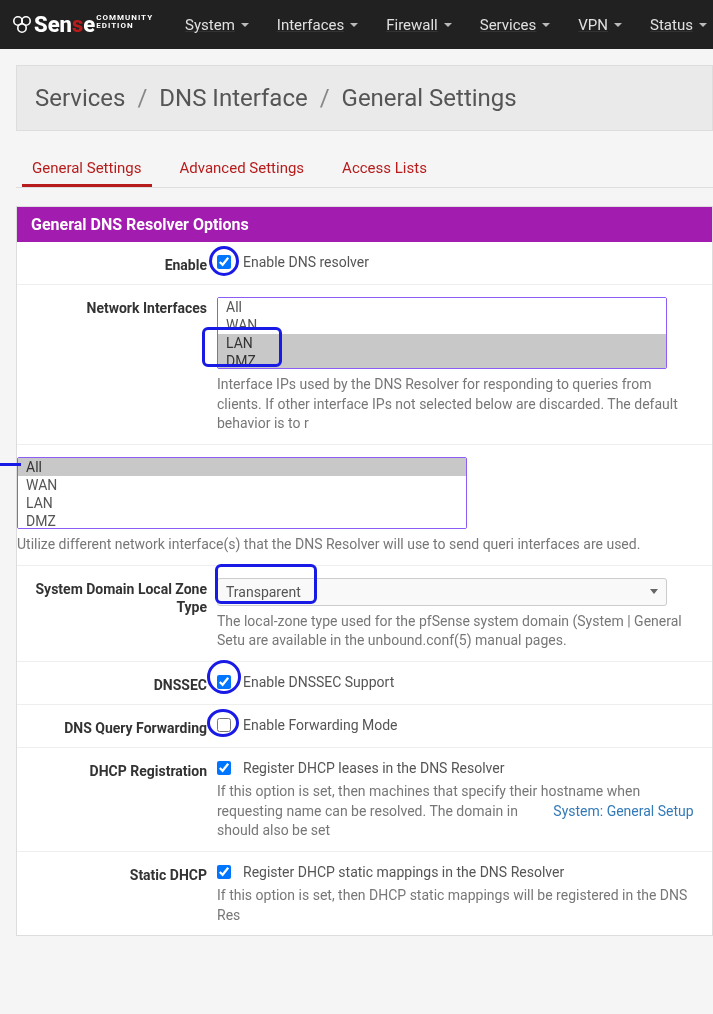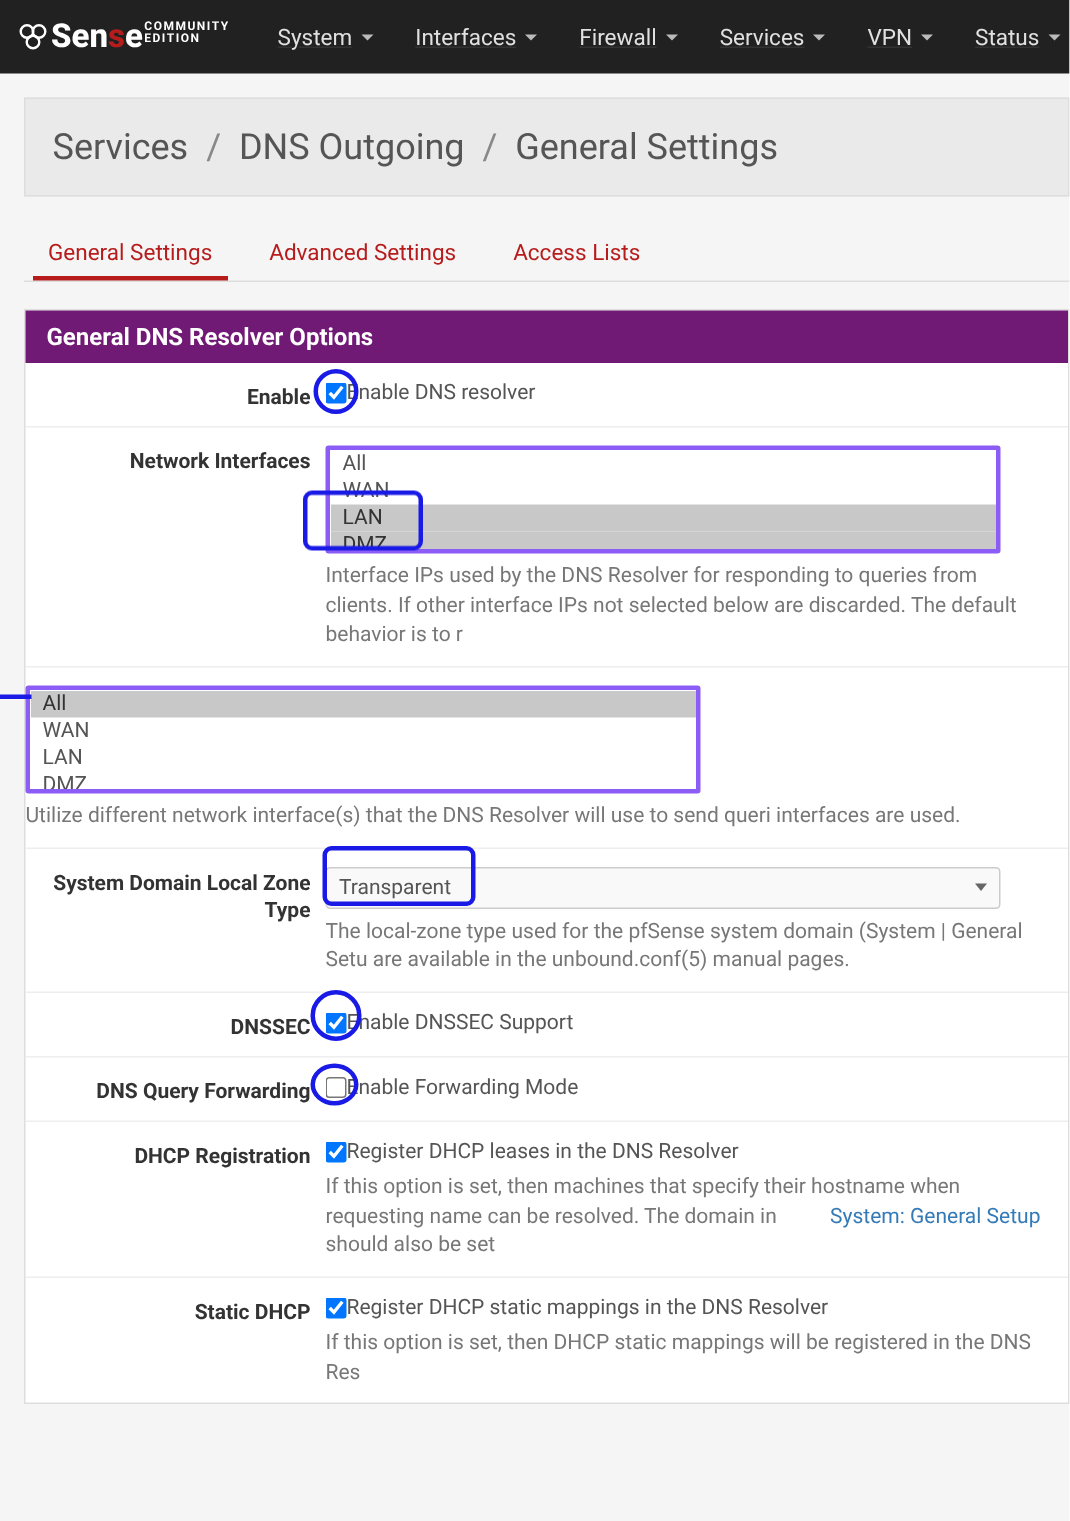--- a/index.html
+++ b/index.html
@@ -105,21 +105,21 @@
     background: #ddd;
     margin: 2px 0 0 16px;
   }
   
   .panel {
     margin: 18px 0 0 16px;
     background: #fff;
     border: 1px solid #ddd;
   }
   .panel-header {
-    background: #701a75;
+    background: #a21caf;
     color: #fff;
     font-weight: 700;
     font-size: 16px;
     padding: 8px 14px;
   }
   .form-row {
     display: flex;
     padding: 12px 4px 10px 0;
     border-bottom: 1px solid #eee;
   }
@@ -142,40 +142,40 @@
   .help {
     color: #777;
     font-size: 14px;
     margin-top: 6px;
     line-height: 1.4;
   }
   .help a { color: #337ab7; text-decoration: none; margin-left: 32px; }
   .checkbox-line {
     display: flex;
     align-items: center;
-    gap: 0;
+    gap: 12px;
     color: #555;
   }
   input[type=checkbox] {
     width: 14px; height: 14px;
     cursor: pointer;
   }
   .text-input {
     width: 450px;
     max-width: 450px;
     padding: 6px 10px;
     border: 1px solid #ccc;
     border-radius: 3px;
     color: #888;
     font-size: 14px;
   }
   .multi-select {
     width: 450px;
     height: 72px;
-    border: 3px solid #8b5cf6;
+    border: 1px solid #8b5cf6;
     border-radius: 2px;
     overflow-y: scroll;
     font-size: 14px;
     background: #fff;
   }
   .multi-select .opt {
     padding: 1px 8px;
     cursor: pointer;
     color: #555;
   }
@@ -265,21 +265,21 @@
         <span>Status</span>
         <span class="caret"></span>
       </div>
   </div>
 </div>
 
 <div class="crumb-wrap">
   <div class="crumb">
     <span>Services</span>
     <span class="sep">/</span>
-    <span>DNS Outgoing</span>
+    <span>DNS Interface</span>
     <span class="sep">/</span>
     <span>General Settings</span>
   </div>
 </div>
 
 <div class="tabs">
   <div class="tab active">General Settings</div>
   <div class="tab">Advanced Settings</div>
   <div class="tab">Access Lists</div>
 </div>

